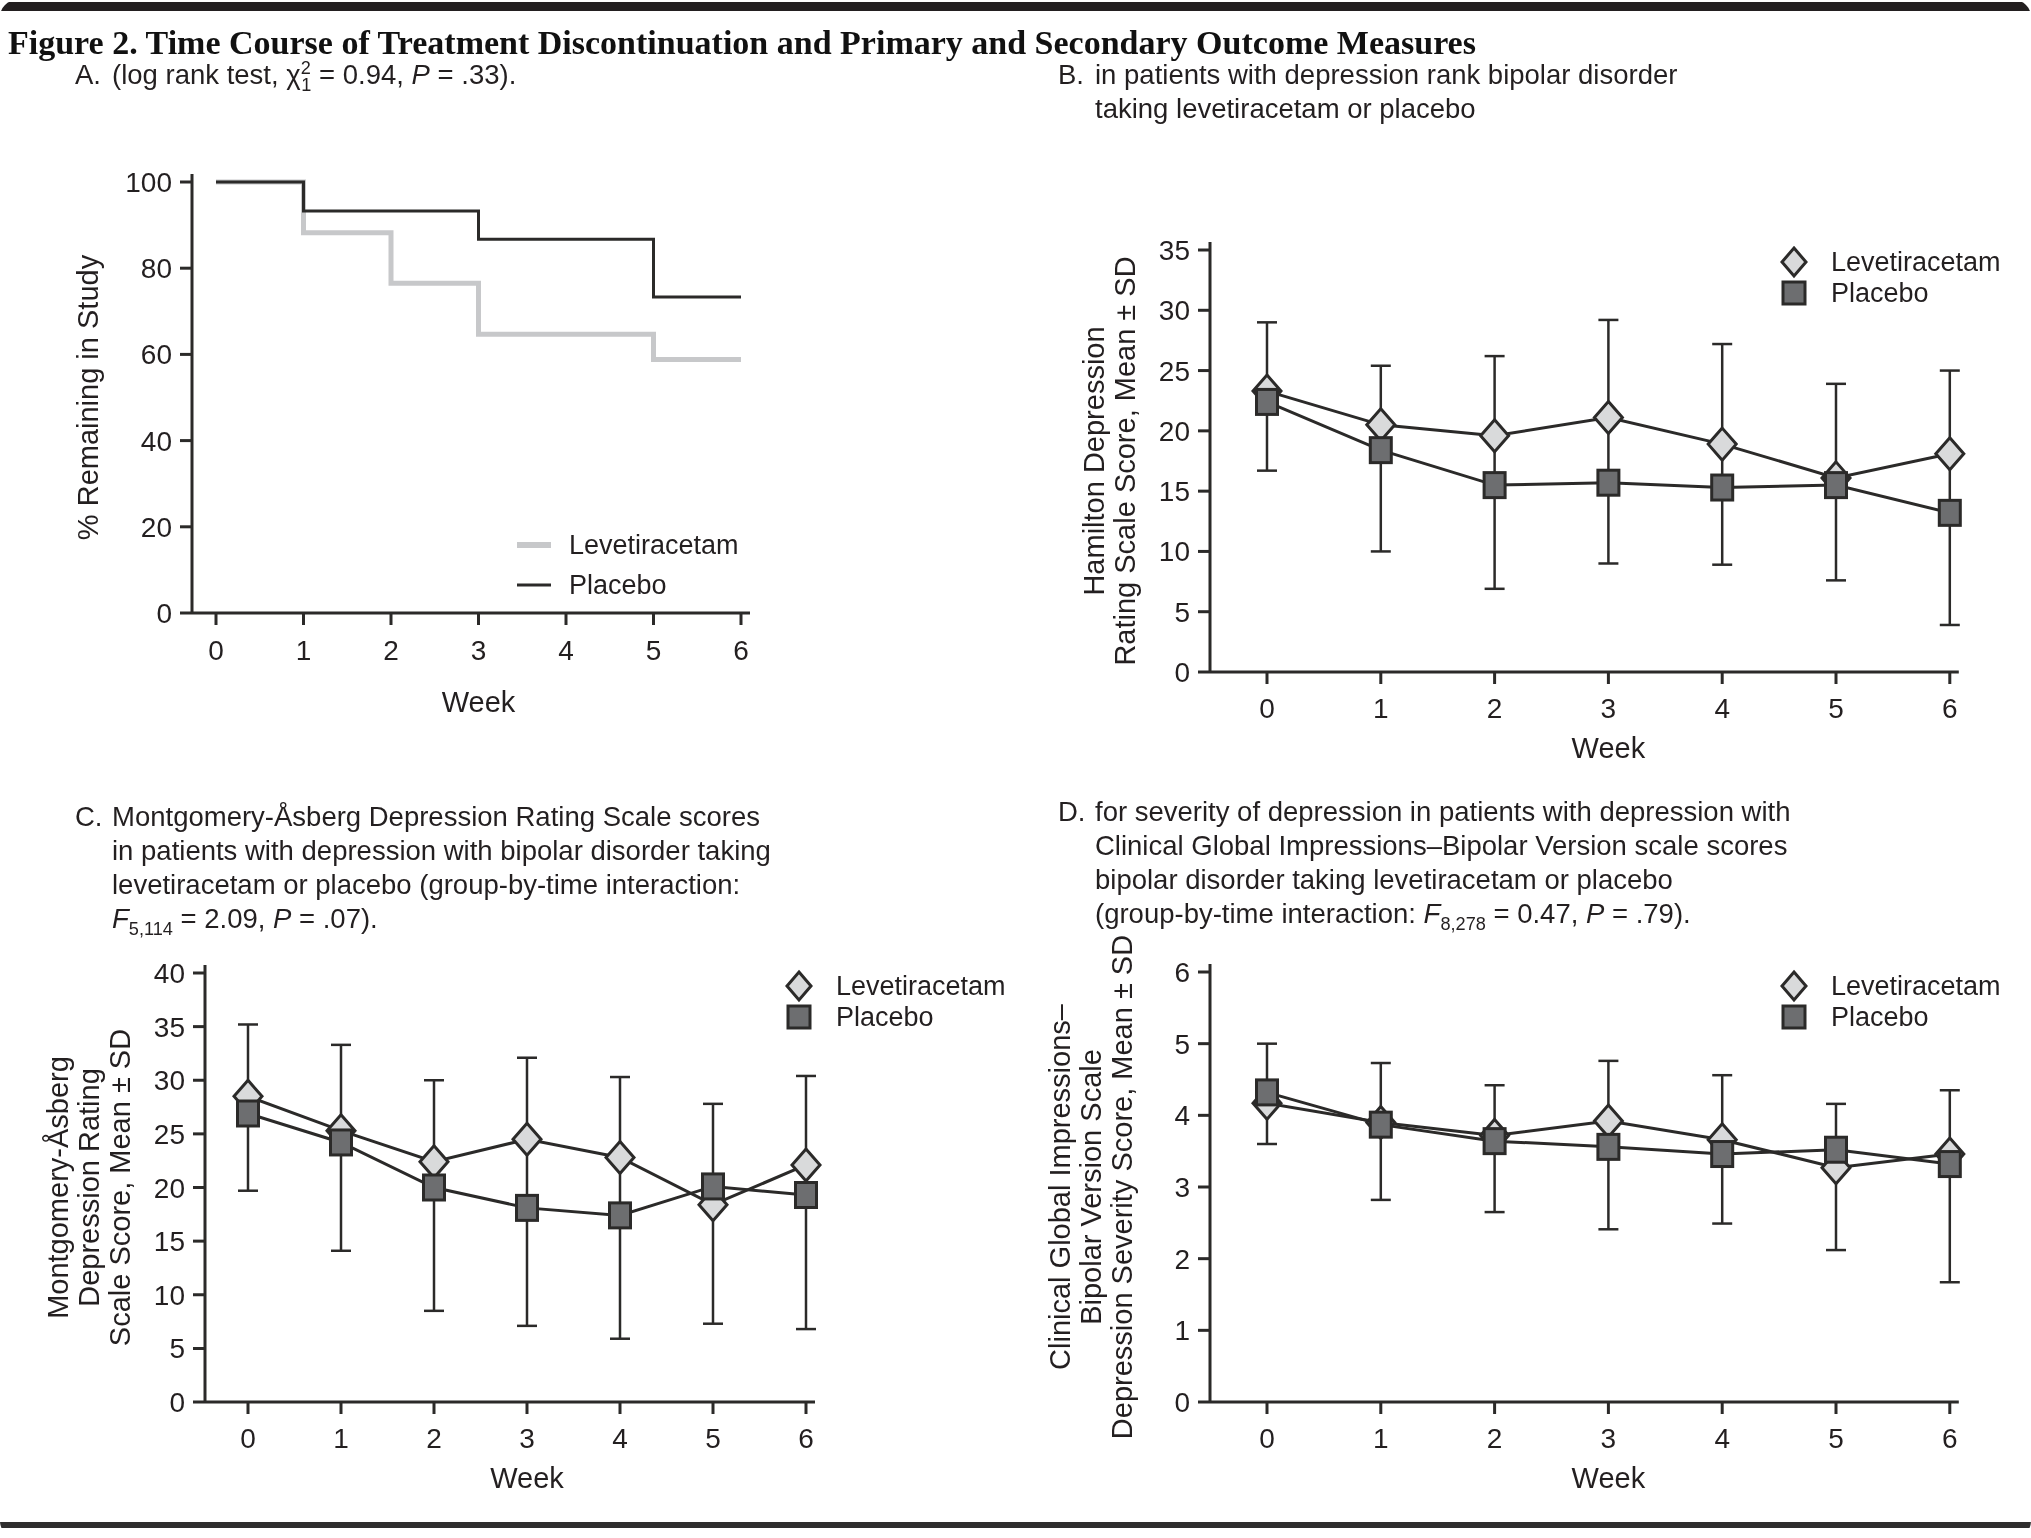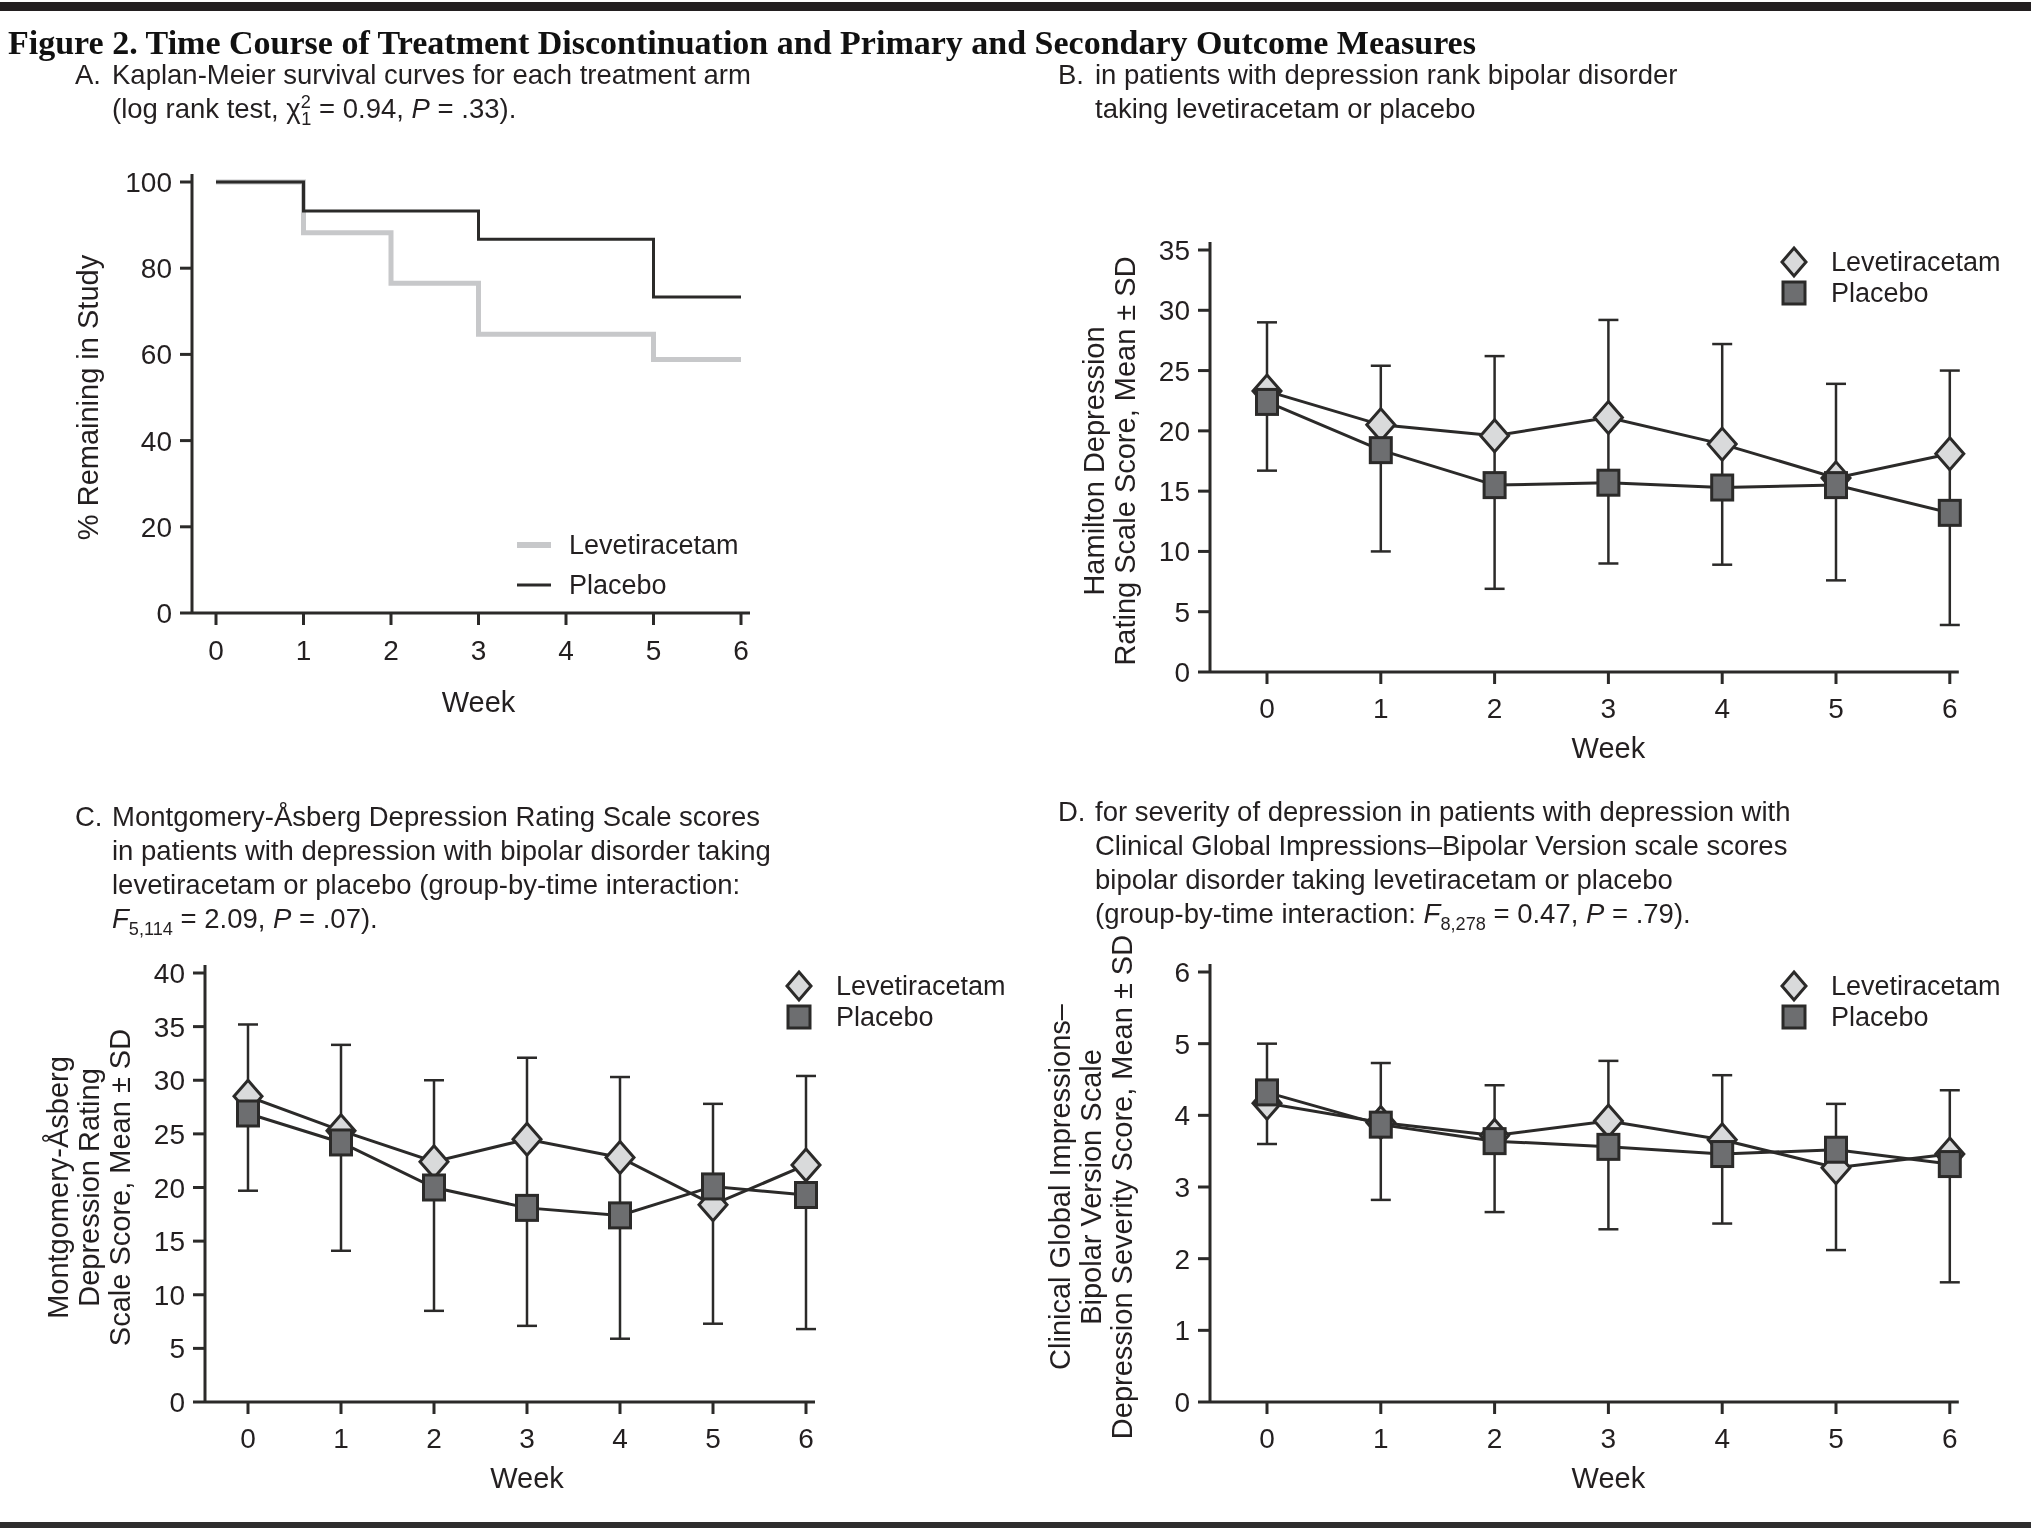--- a/index.html
+++ b/index.html
@@ -1,17 +1,17 @@
 <!DOCTYPE html>
 <html><head>
 <meta charset="utf-8">
 <style>
   html,body{margin:0;padding:0;background:#ffffff;}
   #figure{position:relative;width:2031px;height:1538px;background:#ffffff;overflow:hidden;
-          font-family:"Liberation Sans",sans-serif;color:#231f20;}
+          font-family:"Liberation Sans",sans-serif;color:#231f20;border-radius:17px;}
   .topbar{position:absolute;left:0;top:2px;width:2031px;height:9px;background:#231f20;}
   .bottomrule{position:absolute;left:0;top:1522px;width:2031px;height:6px;background:#2f2e2e;}
   .figtitle{position:absolute;left:8px;top:24px;width:1900px;
             font-family:"Liberation Serif",serif;font-weight:700;font-size:34px;color:#111;}
   .phdr{position:absolute;font-size:27.5px;line-height:34px;color:#231f20;}
   .phdr .lines{padding-left:37px;}
   .phdr .letter{position:absolute;left:0;top:0;}
   sup,sub{font-size:66%;line-height:0;}
   sub.tight{margin-left:-0.52em;}
   .statline i{font-style:italic;}
@@ -21,21 +21,20 @@
 </head>
 <body>
 
 <div id="figure">
   <div class="topbar"></div>
   <div class="figtitle">Figure 2. Time Course of Treatment Discontinuation and Primary and Secondary Outcome Measures</div>
 
   <div class="phdr" style="left:75px;top:58px;width:740px;">
     <span class="letter">A.</span>
     <div class="lines">
-      <div>Kaplan-Meier survival curves for each treatment arm</div>
       <div class="statline"><span>(log rank test, </span><span>χ</span><sup>2</sup><sub class="tight">1</sub><span> = 0.94, </span><i>P</i><span> = .33).</span></div>
     </div>
   </div>
 
   <div class="phdr" style="left:1058px;top:58px;width:950px;">
     <span class="letter">B.</span>
     <div class="lines">
       <div>in patients with depression rank bipolar disorder</div>
       <div>taking levetiracetam or placebo</div>
     </div>

